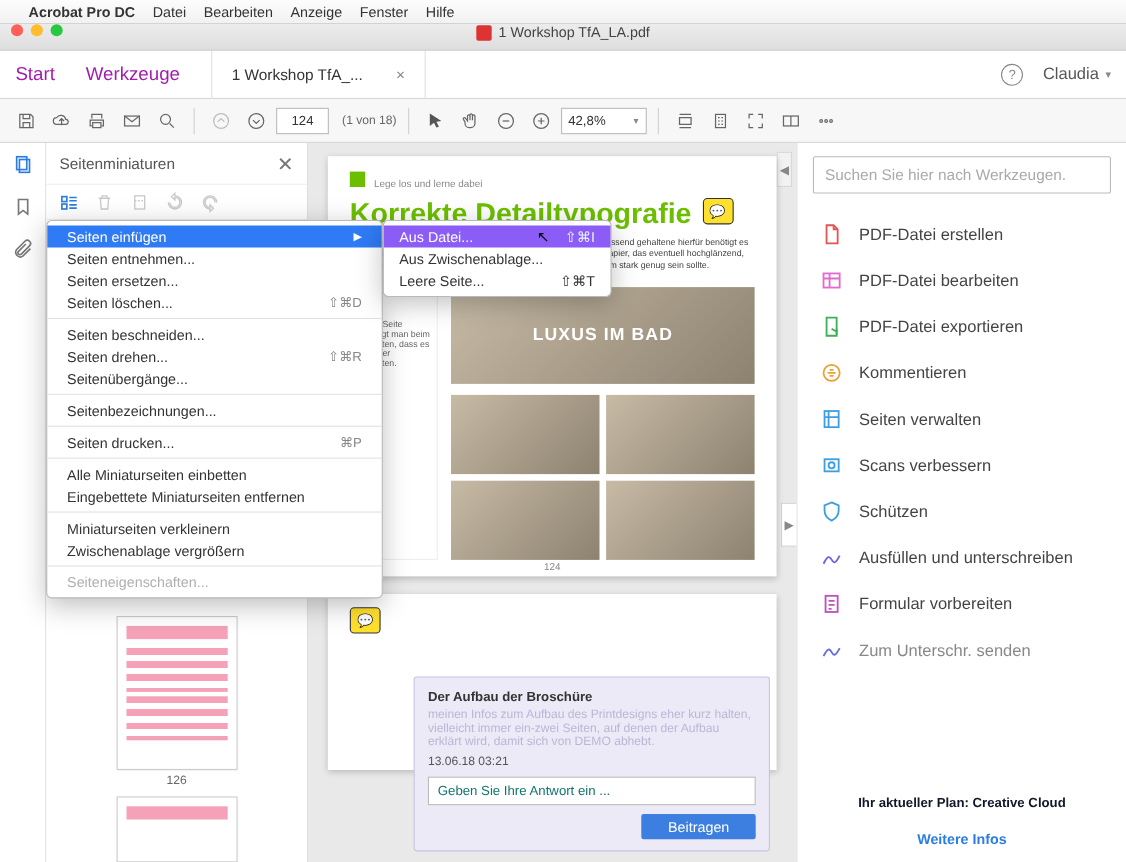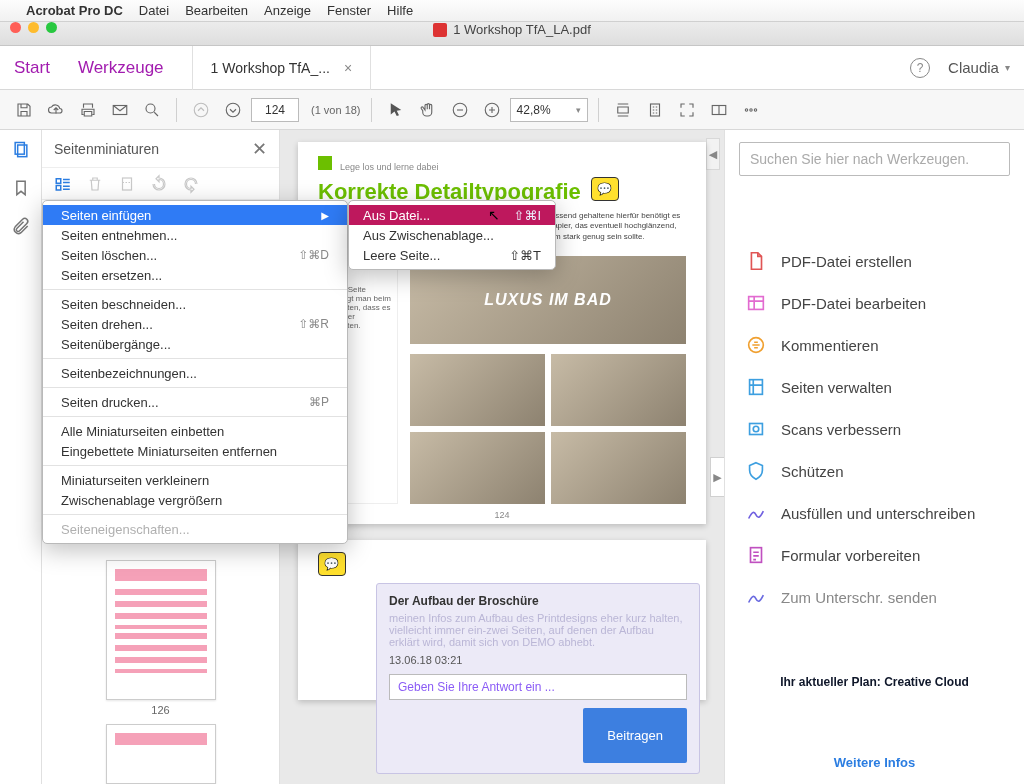--- a/index.html
+++ b/index.html
@@ -15,21 +15,21 @@
 .traffic { display: flex; gap: 7px; margin-left: 10px; }
 .dot { width: 11px; height: 11px; border-radius: 50%; }
 .dot.r { background: #ff5f57; } .dot.y { background: #febc2e; } .dot.g { background: #28c840; }
 .titlebar .title { position: absolute; left: 0; right: 0; text-align: center; font-size: 13px; color: #444; display:flex; align-items:center; justify-content:center; gap:6px;}
 .pdf-badge { width:14px; height:14px; background:#d33; display:inline-block; border-radius:2px; position:relative;}
 .pdf-badge::after{content:"";}
 
 
 .navrow { height: 44px; background: #fff; border-bottom: 1px solid #d8d8d8; display: flex; align-items: center; padding: 0 14px; }
 .navrow .navbtn { font-size: 17px; color: #a21caf; margin-right: 28px; cursor: pointer; }
-.tab { height: 44px; display: flex; align-items: center; padding: 12px 18px; border-right: 1px solid #e0e0e0; border-left:1px solid #e0e0e0; font-size: 14px; color:#333; gap:8px;}
+.tab { height: 44px; display: flex; align-items: center; padding: 12px 18px; border-right: 1px solid #e0e0e0; border-left:1px solid #e0e0e0; font-size: 14px; color:#333; gap:24px;}
 .tab .closex { color:#888; font-size:14px; margin-left:6px; }
 .navrow .spacer { flex: 1; }
 .help-icon { width:20px;height:20px;border:1.5px solid #888;border-radius:50%;display:flex;align-items:center;justify-content:center;color:#888;font-size:12px;margin-right:18px;}
 .user { color:#555; font-size:15px; display:flex; align-items:center; gap:6px;}
 .user .chev{font-size:10px;color:#888;}
 
 
 .toolbar { height: 40px; background: #f7f7f7; border-bottom: 1px solid #d8d8d8; display:flex; align-items:center; padding:0 10px; gap:4px;}
 .tbicon { width:28px;height:28px;display:flex;align-items:center;justify-content:center;color:#555;font-size:16px;border-radius:3px;cursor:pointer;}
 .tbicon svg{width:18px;height:18px;stroke:#666;fill:none;stroke-width:1.5;}
@@ -61,45 +61,45 @@
 .ctxmenu{position:absolute;top:70px;left:0;width:306px;background:#fff;border:1px solid #b9b9b9;border-radius:5px;box-shadow:0 6px 24px rgba(0,0,0,.25);padding:4px 0;z-index:50;}
 .ctxmenu .mi{height:20px;display:flex;align-items:center;padding:0 18px;font-size:13px;color:#333;justify-content:space-between;}
 .ctxmenu .mi.disabled{color:#b0b0b0;}
 .ctxmenu .mi.hl{background:#2f7bf5;color:#fff;}
 .ctxmenu .msep{height:1px;background:#e2e2e2;margin:4px 0;}
 .ctxmenu .arrow{font-size:10px;}
 .ctxmenu .sc{font-size:12px;color:#888;}
 
 .submenu{position:absolute;top:70px;left:306px;width:208px;background:#fff;border:1px solid #b9b9b9;border-radius:5px;box-shadow:0 6px 24px rgba(0,0,0,.25);padding:4px 0;z-index:51;}
 .submenu .mi{height:20px;display:flex;align-items:center;padding:0 14px;font-size:13px;color:#333;justify-content:space-between;}
-.submenu .mi.hl{background:#be185d;color:#fff;}
+.submenu .mi.hl{background:#8b5cf6;color:#fff;}
 .cursor{position:absolute;top:77px;left:446px;z-index:60;font-size:14px;color:#000;pointer-events:none;}
 
 
 .docview{flex:1;background:#e9e9e9;position:relative;overflow:hidden;padding:12px 18px;}
 .page{background:#fff;box-shadow:0 2px 6px rgba(0,0,0,.2);margin-bottom:16px;padding:14px 20px 8px;position:relative;}
 .page .tag{display:inline-block;width:14px;height:14px;background:#6cbf00;margin-right:8px;}
 .page .crumb{font-size:9px;color:#888;}
-.page h2{color:#6cbf00;font-size:22px;margin-top:6px;font-weight:700;}
+.page h2{color:#6cbf00;font-size:26px;margin-top:6px;font-weight:700;}
 .commentbubble{width:28px;height:24px;background:#ffe02e;border:1.5px solid #333;border-radius:4px;display:inline-flex;align-items:center;justify-content:center;font-size:12px;}
 .page .bodytext{font-size:8px;color:#444;margin-top:6px;columns:2;column-gap:16px;line-height:1.3;}
 .photogrid{display:grid;grid-template-columns:1fr 1fr;gap:6px;margin-top:10px;}
-.ph{background:linear-gradient(135deg,#c7bba6,#8d8270);height:88px;display:flex;align-items:center;justify-content:center;color:#fff;font-weight:700;font-size:16px;letter-spacing:1px;font-style:italic;}
+.ph{background:linear-gradient(135deg,#c7bba6,#8d8270);height:88px;display:flex;align-items:center;justify-content:center;color:#fff;font-weight:700;font-size:16px;letter-spacing:1px;}
 .ph.small{height:72px;}
 .pgn{position:absolute;bottom:4px;left:50%;transform:translateX(-50%);font-size:9px;color:#888;}
 
 
 .commentpop{position:absolute;left:96px;right:24px;bottom:10px;background:#eceaf7;border:1px solid #c8c4e4;border-radius:3px;padding:10px 12px;font-size:11px;color:#666;}
 .commentpop .hd{font-weight:700;color:#333;font-size:12px;}
 .commentpop .ts{margin-top:6px;color:#555;}
-.commentpop .rep{margin-top:8px;height:26px;border:1px solid #bbb;background:#fff;padding:0 8px;display:flex;align-items:center;color:#8b5cf6;font-size:12px;}
-.commentpop .btncontrib{margin-top:8px;float:right;background:#3d7fe0;color:#fff;border:none;padding:20px 24px;font-size:13px;border-radius:2px;}
-
-
-.rtools{width:300px;background:#fff;border-left:1px solid #e0e0e0;display:flex;flex-direction:column;gap:48px;}
+.commentpop .rep{margin-top:8px;height:26px;border:1px solid #bbb;background:#fff;padding:0 8px;display:flex;align-items:center;color:#0f766e;font-size:12px;}
+.commentpop .btncontrib{margin-top:8px;float:right;background:#3d7fe0;color:#fff;border:none;padding:4px 24px;font-size:13px;border-radius:2px;}
+
+
+.rtools{width:300px;background:#fff;border-left:1px solid #e0e0e0;display:flex;flex-direction:column;}
 .searchbox{margin:12px 14px;height:34px;border:1px solid #bbb;border-radius:2px;display:flex;align-items:center;padding:0 10px;color:#aaa;font-size:14px;}
 .toollist{flex:1;overflow:hidden;padding:4px 0;}
 .tool{display:flex;align-items:center;gap:14px;padding:10px 20px;font-size:15px;color:#444;cursor:pointer;}
 .tool .ti{width:22px;height:22px;display:flex;align-items:center;justify-content:center;}
 .tool.cut{color:#888;}
 .plan{text-align:center;font-size:12px;color:#0f172a;padding:10px 0;font-weight:600;}
 .moreinfo{text-align:center;font-size:13px;color:#2b7de1;padding:8px 0 14px;font-weight:600;}
 
 .collapse-right{position:absolute;right:300px;top:50%;width:14px;height:40px;background:#fff;border:1px solid #d0d0d0;border-right:none;display:flex;align-items:center;justify-content:center;color:#888;font-size:11px;z-index:5;}
 .collapse-doc{position:absolute;right:4px;top:8px;width:14px;height:32px;background:#f2f2f2;border:1px solid #d8d8d8;display:flex;align-items:center;justify-content:center;color:#888;font-size:11px;}
@@ -308,25 +308,25 @@
 
     <div class="ctxmenu">
       <div class="mi hl">
           <span>Seiten einfügen</span>
           <span class="arrow">▶</span>
         </div>
       <div class="mi">
           <span>Seiten entnehmen...</span>
         </div>
       <div class="mi">
+          <span>Seiten ersetzen...</span>
+        </div>
+      <div class="mi">
           <span>Seiten löschen...</span>
           <span class="sc">⇧⌘D</span>
-        </div>
-      <div class="mi">
-          <span>Seiten ersetzen...</span>
         </div>
       <div class="msep"></div>
       <div class="mi">
           <span>Seiten beschneiden...</span>
         </div>
       <div class="mi">
           <span>Seiten drehen...</span>
           <span class="sc">⇧⌘R</span>
         </div>
       <div class="mi">
@@ -445,20 +445,29 @@
         <div class="tool">
           <span class="ti" style="stroke:#e26bd0">
             <svg viewBox="0 0 24 24" fill="none" stroke-width="1.8" stroke="#e26bd0">
               <rect x="4" y="5" width="16" height="14"></rect>
               <path d="M4 10h16 M10 5v14"></path>
             </svg>
           </span>
           <span>PDF-Datei bearbeiten</span>
         </div>
         <div class="tool">
+          <span class="ti" style="stroke:#3fae58">
+            <svg viewBox="0 0 24 24" fill="none" stroke-width="1.8" stroke="#3fae58">
+              <path d="M7 3h10v18H7z"></path>
+              <path d="M12 14l5 3 M17 14v6"></path>
+            </svg>
+          </span>
+          <span>PDF-Datei exportieren</span>
+        </div>
+        <div class="tool">
           <span class="ti" style="stroke:#f0a030">
             <svg viewBox="0 0 24 24" fill="none" stroke-width="1.8" stroke="#f0a030">
               <circle cx="12" cy="12" r="8"></circle>
               <path d="M8 12h8 M10 9h4 M10 15h4"></path>
             </svg>
           </span>
           <span>Kommentieren</span>
         </div>
         <div class="tool">
           <span class="ti" style="stroke:#3d9fe0">

